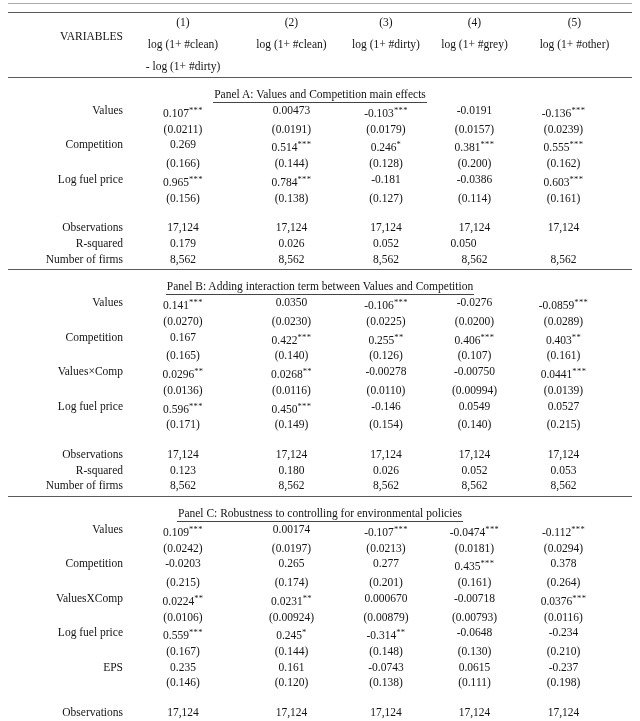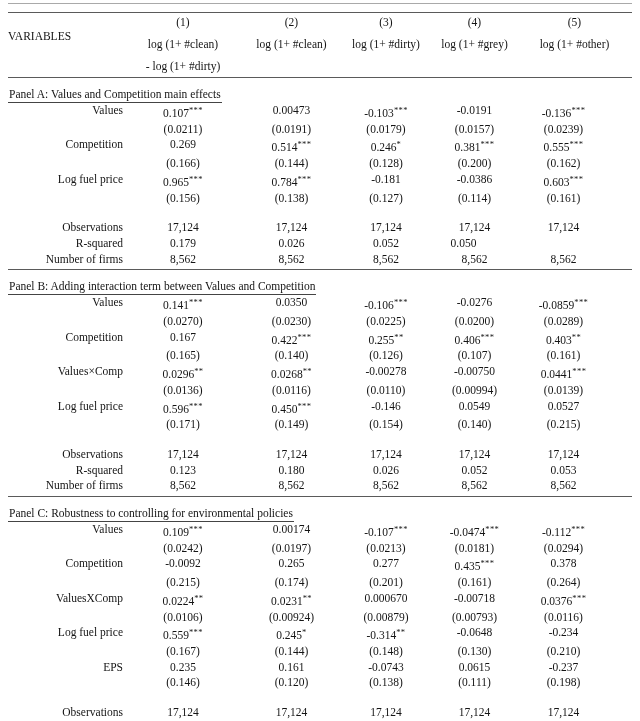--- a/index.html
+++ b/index.html
@@ -15,24 +15,24 @@
   .rule-light{border-top:1px solid #a9a9a9;margin-top:3px;}
   .rule-dark{border-top:1.6px solid #5a5a5a;margin-top:8px;}
 
   .grid{
     display:grid;
     grid-template-columns:115px 120px 97px 92px 85px 115px;
   }
   .hdr{padding:2px 0 4px 0;border-bottom:1.6px solid #5a5a5a;}
   .hc{text-align:center;font-size:11.5px;line-height:14px;}
   .hc .l2{white-space:nowrap;margin-top:8px;}
-  .vars-cell{font-size:11.5px;line-height:14px;padding-top:14px;text-align:left;}
+  .vars-cell{font-size:11.5px;line-height:14px;padding-top:14px;text-align:right;}
 
   .panel{border-bottom:1.6px solid #5a5a5a;padding-bottom:2px;}
-  .ptitle-wrap{margin-top:7px;line-height:15px;}
+  .ptitle-wrap{text-align:center;margin-top:7px;line-height:15px;}
   .ptitle{
     display:inline-block;font-size:11.5px;line-height:15px;
     border-bottom:1px solid #444;padding:0 1px 0 1px;
   }
   .row{font-size:11.5px;line-height:15.7px;}
   .row .lbl{text-align:right;white-space:nowrap;}
   .row .val{text-align:center;white-space:nowrap;}
   .row .val:last-child{padding-right:22px;}
   .spacer{height:14px;}
   .st{font-size:8.5px;vertical-align:4px;letter-spacing:0.4px;}
@@ -252,21 +252,21 @@
           <div class="grid row">
             <div class="lbl"></div>
             <div class="val">(0.0242)</div>
             <div class="val">(0.0197)</div>
             <div class="val">(0.0213)</div>
             <div class="val">(0.0181)</div>
             <div class="val">(0.0294)</div>
           </div>
           <div class="grid row">
             <div class="lbl">Competition</div>
-            <div class="val">-0.0092</div>
+            <div class="val">-0.0203</div>
             <div class="val">0.265</div>
             <div class="val">0.277</div>
             <div class="val">0.435<span class="st">***</span></div>
             <div class="val">0.378</div>
           </div>
           <div class="grid row">
             <div class="lbl"></div>
             <div class="val">(0.215)</div>
             <div class="val">(0.174)</div>
             <div class="val">(0.201)</div>

